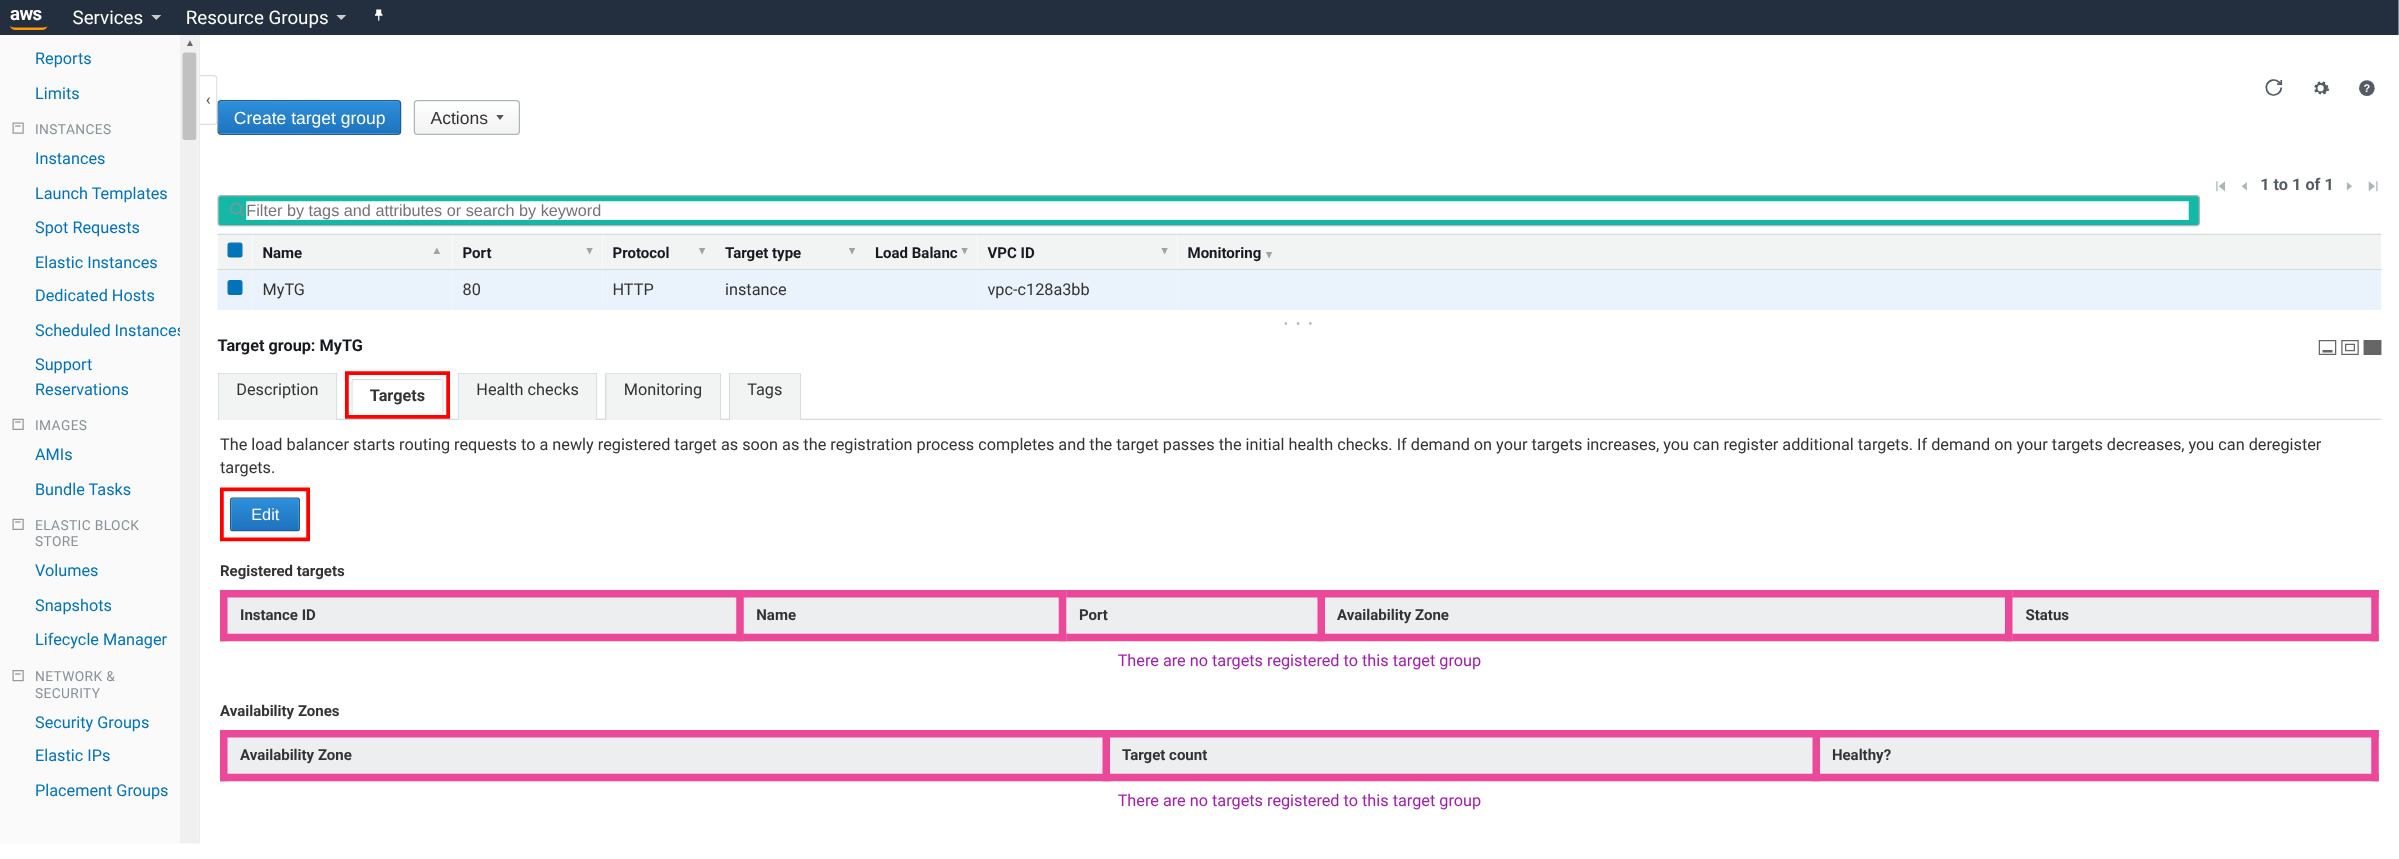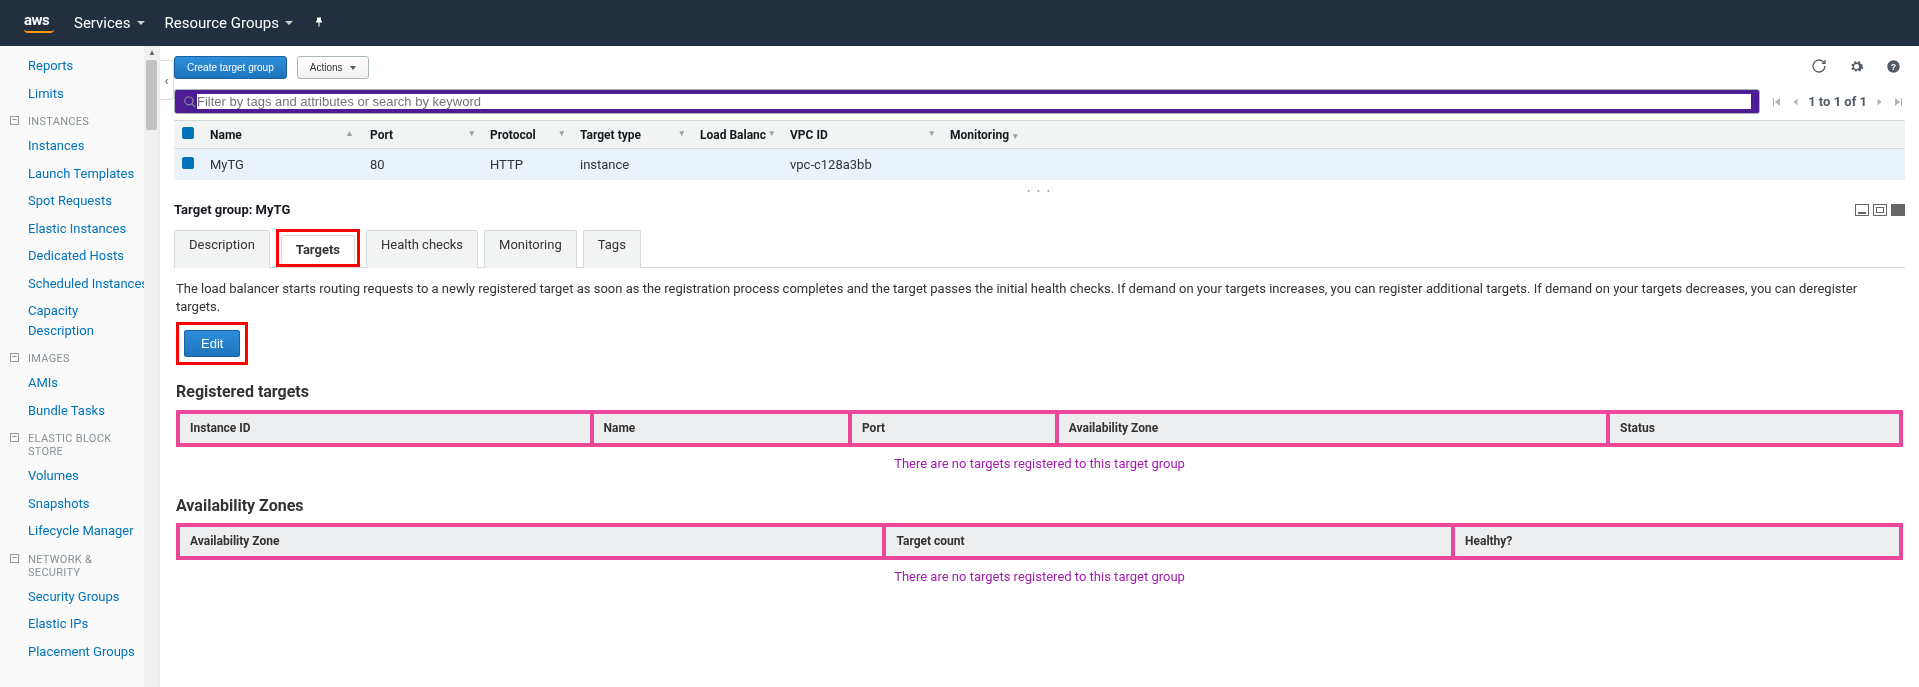--- a/index.html
+++ b/index.html
@@ -1,19 +1,19 @@
 <!DOCTYPE html>
 <html><head>
   <meta charset="utf-8">
   <style>
     * { box-sizing: border-box; margin: 0; padding: 0; }
     body { font-family: "Amazon Ember", "Helvetica Neue", Roboto, Arial, sans-serif; font-size: 13px; color: #16191f; background: #fff; }
 
     
-    .topnav { background: #232f3e; color: #fff; height: 46px; display: flex; align-items: center; padding: 0 24px; justify-content: space-between; }
+    .topnav { background: #232f3e; color: #fff; height: 28px; display: flex; align-items: center; padding: 0 8px; justify-content: space-between; }
     .topnav-left, .topnav-right { display: flex; align-items: center; gap: 20px; }
     .aws-logo { font-weight: bold; font-size: 15px; letter-spacing: -0.5px; display: flex; flex-direction: column; line-height: 1; }
     .aws-logo .smile { height: 4px; width: 30px; border-bottom: 2px solid #ff9900; border-radius: 0 0 15px 15px; margin-top: 1px; }
     .nav-item { color: #fff; font-size: 15px; display: flex; align-items: center; gap: 6px; cursor: pointer; }
     .nav-caret { width: 0; height: 0; border-left: 4px solid transparent; border-right: 4px solid transparent; border-top: 4px solid #ccc; }
     .pin-icon { color: #fff; font-size: 13px; cursor: pointer; }
     .bell-icon svg { fill: #fff; }
 
     
     .layout { display: flex; height: calc(100vh - 40px); }
@@ -25,28 +25,28 @@
     .collapse-tab::before { content: "‹"; color: #555; }
 
     .side-item { padding: 4px 10px 4px 28px; color: #0073bb; font-size: 13px; line-height: 1.5; cursor: pointer; }
     .side-header { padding: 8px 10px 4px 28px; color: #879196; font-size: 11px; letter-spacing: 0.3px; position: relative; }
     .side-header .collapse-sq { position: absolute; left: 10px; top: 9px; width: 9px; height: 9px; border: 1px solid #999; font-size: 9px; line-height: 7px; text-align: center; color: #666; }
 
     .main { flex: 1; overflow: auto; position: relative; padding: 8px 14px 20px 14px; }
 
     
     .actionbar { display: flex; align-items: center; gap: 10px; margin-bottom: 8px; }
-    .btn { border: 1px solid #aab7b8; background: linear-gradient(#fff,#f2f2f2); padding: 5px 12px; border-radius: 3px; font-size: 10px; cursor: pointer; display: inline-flex; align-items: center; gap: 5px; color: #333; }
+    .btn { border: 1px solid #aab7b8; background: linear-gradient(#fff,#f2f2f2); padding: 5px 12px; border-radius: 3px; font-size: 14px; cursor: pointer; display: inline-flex; align-items: center; gap: 5px; color: #333; margin-top: 44px; }
     .btn-primary { background: linear-gradient(#2e8fda,#1e73be); color: #fff; border: 1px solid #1a5fa0; }
     .icon-btn { color: #545b64; cursor: pointer; padding: 4px; }
     .right-icons { margin-left: auto; display: flex; gap: 14px; align-items: center; }
 
     
     .filterrow { display: flex; align-items: center; gap: 10px; margin-bottom: 6px; }
-    .filterbox { flex: 1; border: 1px solid #aab7b8; border-radius: 3px; background: #4c1d95; display: flex; align-items: flex-end; padding: 4px 8px; }
+    .filterbox { flex: 1; border: 1px solid #aab7b8; border-radius: 3px; background: #14b8a6; display: flex; align-items: flex-start; padding: 4px 8px; margin-top: 40px; }
     .filterbox input { flex: 1; border: none; outline: none; font-size: 13px; color: #555; }
     .pager { display: flex; align-items: center; gap: 8px; color: #545b64; font-size: 13px; }
     .pager .nav { color: #aab7b8; cursor: pointer; }
     .pager .nav svg { display: block; }
 
     
     .tg-table { width: 100%; border-collapse: collapse; }
     .tg-table th { background: #f2f3f3; border-top: 1px solid #d5dbdb; border-bottom: 1px solid #d5dbdb; text-align: left; font-weight: bold; font-size: 12px; padding: 6px 8px; color: #16191f; position: relative; }
     .tg-table th .sort { float: right; color: #9aa5a8; font-size: 9px; }
     .tg-table td { padding: 8px 8px; font-size: 13px; color: #333; }
@@ -67,23 +67,23 @@
 
     .tabs { display: flex; gap: 6px; border-bottom: 1px solid #d5dbdb; margin-top: 8px; }
     .tab { border: 1px solid #d5dbdb; border-bottom: none; background: #f2f3f3; padding: 6px 14px; font-size: 13px; color: #333; border-radius: 2px 2px 0 0; cursor: pointer; position: relative; top: 1px; }
     .tab.active { background: #fff; font-weight: bold; }
     .tab-highlight { border: 3px solid #ff0000; padding: 2px; display: inline-block; }
 
     .detail-body { padding: 12px 2px; font-size: 13px; color: #333; line-height: 1.4; }
     .btn-edit-wrap { border: 3px solid #ff0000; display: inline-block; padding: 5px; margin: 6px 0 10px; }
     .btn-edit { background: linear-gradient(#2e8fda,#1e73be); color: #fff; border: 1px solid #1a5fa0; padding: 5px 16px; border-radius: 2px; font-size: 13px; cursor: pointer; }
 
-    .section-h { font-weight: bold; font-size: 16px; margin: 6px 0; }
+    .section-h { font-weight: bold; font-size: 12px; margin: 6px 0; }
     .inner-table { width: 100%; border-collapse: collapse; margin-bottom: 14px; }
-    .inner-table th { background: #eceeef; border: 4px solid #ec4899; text-align: left; padding: 6px 10px; font-weight: bold; font-size: 12px; }
+    .inner-table th { background: #eceeef; border: 6px solid #ec4899; text-align: left; padding: 6px 10px; font-weight: bold; font-size: 12px; }
     .inner-table td { padding: 8px; text-align: center; color: #a21caf; }
     .search-svg { fill: #879196; }
     .caret-down-sm { width:0;height:0;border-left:3px solid transparent;border-right:3px solid transparent;border-top:4px solid #555; display:inline-block; margin-left:2px; vertical-align: middle;}
   </style>
 </head>
 <body>
 
 <div class="topnav">
   <div class="topnav-left">
     <div class="aws-logo">
@@ -112,21 +112,21 @@
     <div class="side-item">Reports</div>
     <div class="side-item">Limits</div>
 
     <div class="side-header"><span class="collapse-sq">–</span><span>INSTANCES</span></div>
     <div class="side-item">Instances</div>
     <div class="side-item">Launch Templates</div>
     <div class="side-item">Spot Requests</div>
     <div class="side-item">Elastic Instances</div>
     <div class="side-item">Dedicated Hosts</div>
     <div class="side-item">Scheduled Instances</div>
-    <div class="side-item" style="white-space:normal;width:110px;">Capacity Description</div>
+    <div class="side-item" style="white-space:normal;width:110px;">Support Reservations</div>
 
     <div class="side-header"><span class="collapse-sq">–</span><span>IMAGES</span></div>
     <div class="side-item">AMIs</div>
     <div class="side-item">Bundle Tasks</div>
 
     <div class="side-header" style="white-space:normal;width:130px;"><span class="collapse-sq">–</span><span>ELASTIC BLOCK STORE</span></div>
     <div class="side-item">Volumes</div>
     <div class="side-item">Snapshots</div>
     <div class="side-item">Lifecycle Manager</div>
 

